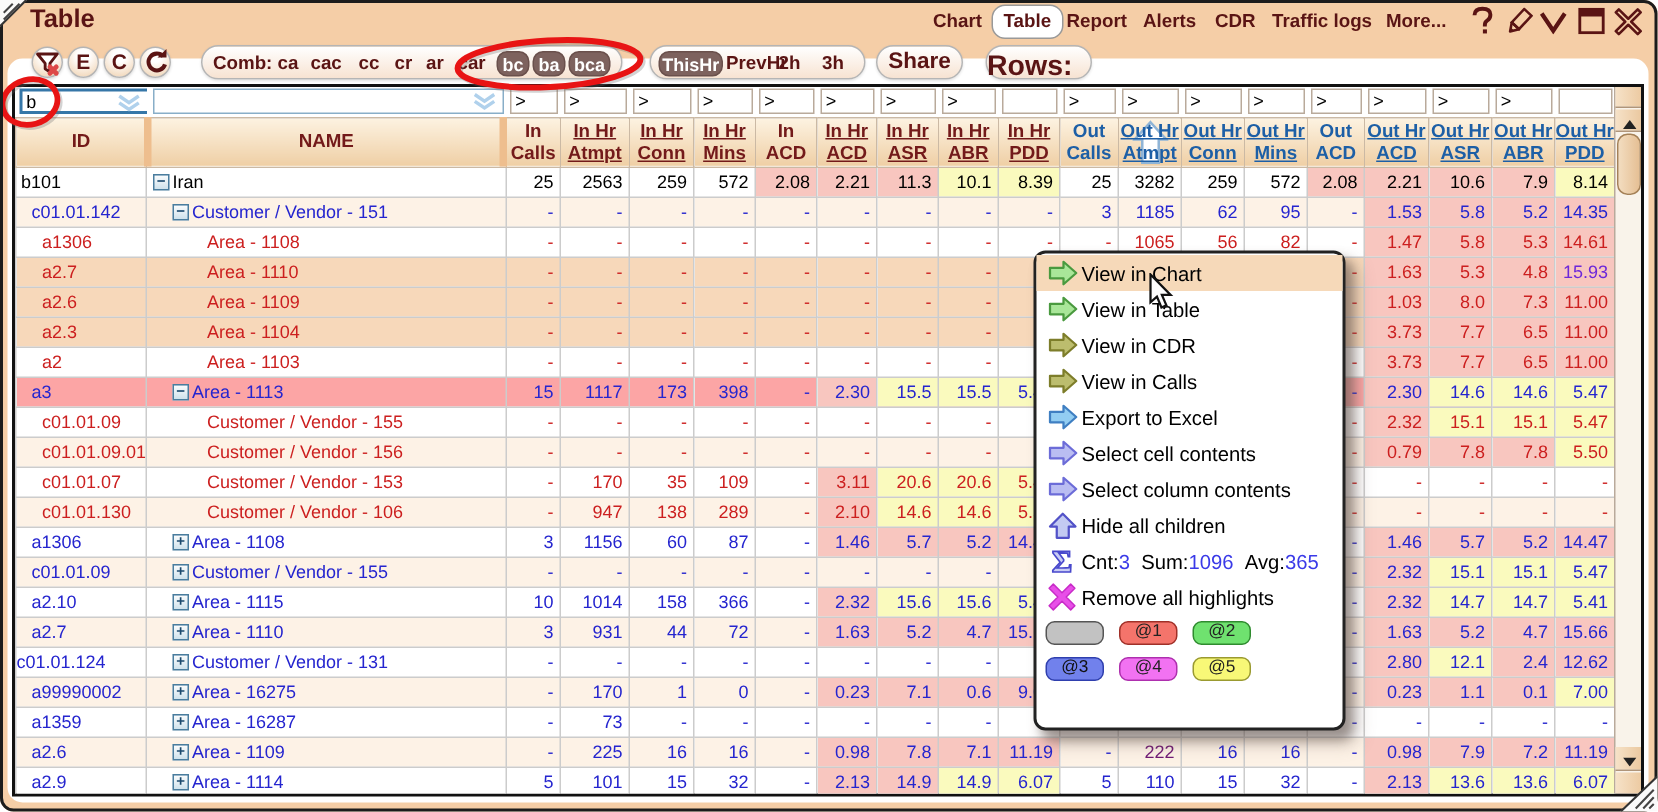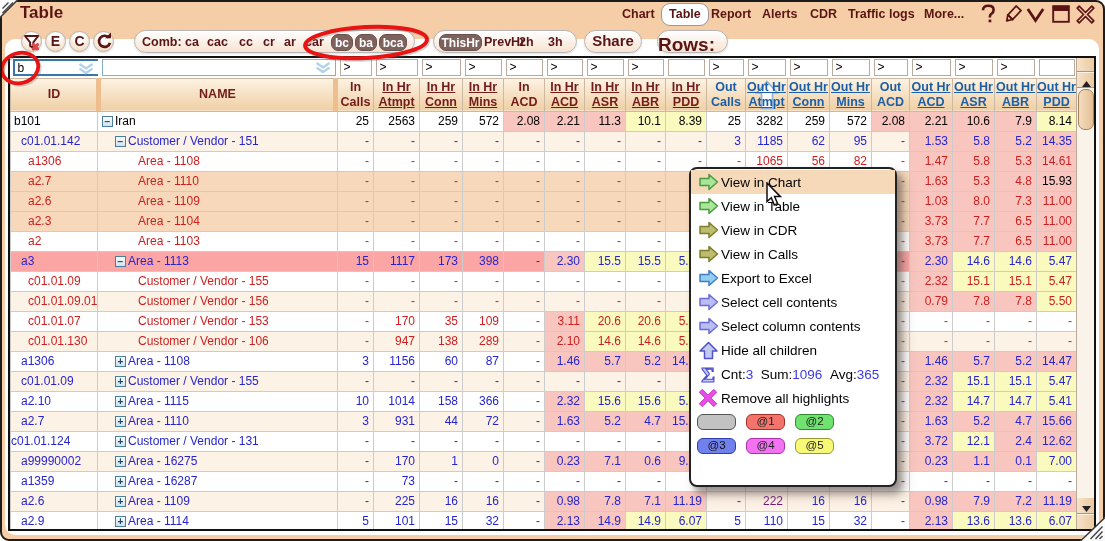--- a/index.html
+++ b/index.html
@@ -322,21 +322,21 @@
             <td style="color:#cc1f1f">-</td>
             <td style="color:#cc1f1f">-</td>
             <td style="color:#cc1f1f">-</td>
             <td style="color:#cc1f1f">-</td>
             <td style="color:#cc1f1f">-</td>
             <td style="color:#cc1f1f">-</td>
             <td style="color:#cc1f1f">-</td>
             <td style="background:#f8c6bf;color:#cc1f1f">1.63</td>
             <td style="background:#f8c6bf;color:#cc1f1f">5.3</td>
             <td style="background:#f8c6bf;color:#cc1f1f">4.8</td>
-            <td style="background:#f8c6bf;color:#000000">15.93</td>
+            <td style="background:#f8c6bf;color:#6d28d9">15.93</td>
           </tr>
 <tr style="background:#f7d8ba">
             <td class="idc" style="color:#cc1f1f;padding-left:17px">a2.6</td>
             <td class="nm" style="color:#cc1f1f;padding-left:40px">Area - 1109</td>
             <td style="color:#cc1f1f">-</td>
             <td style="color:#cc1f1f">-</td>
             <td style="color:#cc1f1f">-</td>
             <td style="color:#cc1f1f">-</td>
             <td style="color:#cc1f1f">-</td>
             <td style="color:#cc1f1f">-</td>
@@ -605,21 +605,21 @@
             <td style="color:#2525cf">-</td>
             <td style="color:#2525cf">-</td>
             <td style="color:#2525cf">-</td>
             <td style="color:#2525cf">-</td>
             <td style="color:#2525cf">-</td>
             <td style="color:#2525cf">-</td>
             <td style="color:#2525cf">-</td>
             <td style="color:#2525cf">-</td>
             <td style="color:#2525cf">-</td>
             <td style="color:#2525cf">-</td>
-            <td style="background:#f8c6bf;color:#2525cf">3.72</td>
+            <td style="background:#f8c6bf;color:#2525cf">2.80</td>
             <td style="background:#fafabe;color:#2525cf">12.1</td>
             <td style="background:#f8c6bf;color:#2525cf">2.4</td>
             <td style="background:#f8c6bf;color:#2525cf">12.62</td>
           </tr>
 <tr style="background:#fdf2e6">
             <td class="idc" style="color:#2525cf;padding-left:10px">a99990002</td>
             <td class="nm" style="color:#2525cf;padding-left:17px"><span class="tg"><span class="tgs">+</span></span>Area - 16275</td>
             <td style="color:#2525cf">-</td>
             <td style="color:#2525cf">170</td>
             <td style="color:#2525cf">1</td>

